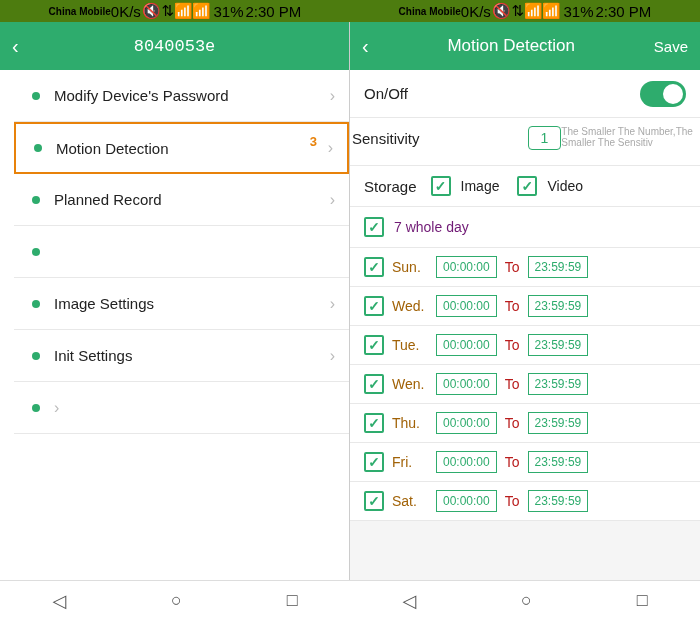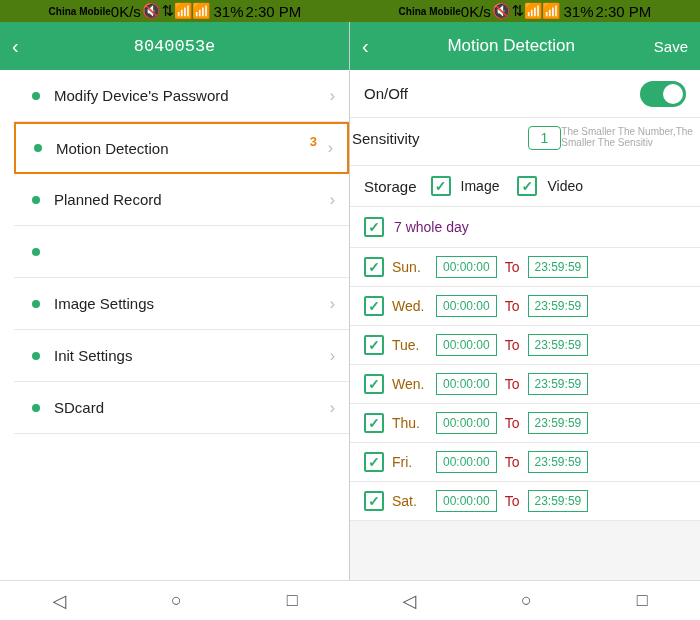--- a/index.html
+++ b/index.html
@@ -357,21 +357,20 @@
     </div>
 
     <div class="menu-item">
       <div class="menu-dot"></div>
       <span class="menu-label">Init Settings</span>
       <span class="menu-arrow">›</span>
     </div>
 
     <div class="menu-item">
       <div class="menu-dot"></div>
-      <span class="menu-label">SDcard</span>
       <span class="menu-arrow">›</span>
     </div>
   </div>
 
   <div class="right-panel">
     <div class="right-header">
       <span class="back-arrow">‹</span>
       <span class="title">Motion Detection</span>
       <button class="save-btn">Save</button>
     </div>

